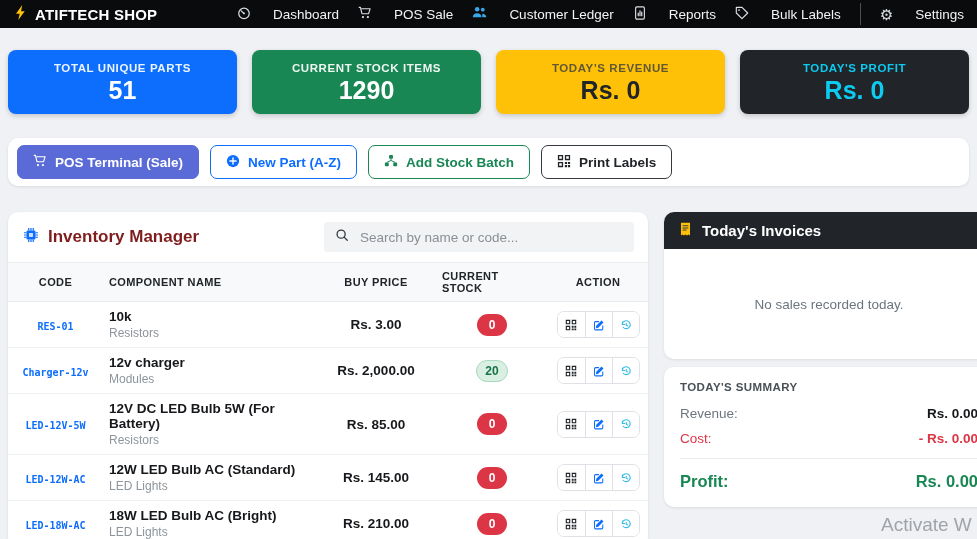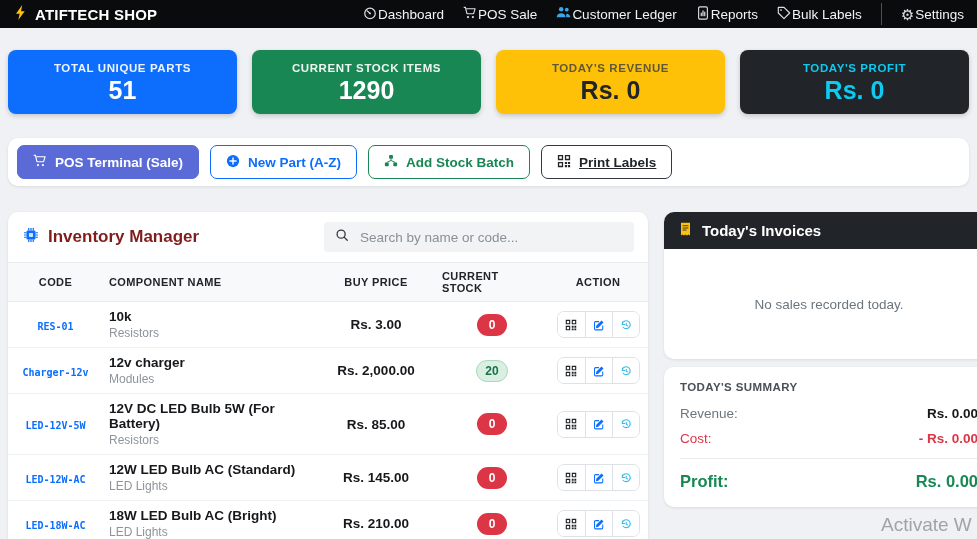--- a/index.html
+++ b/index.html
@@ -4,21 +4,21 @@
 <style>
   * { box-sizing: border-box; }
   html,body { margin:0; padding:0; }
   body { font-family:"Liberation Sans",sans-serif; background:#eff1f4; }
   .page { position:relative; width:977px; height:539px; overflow:hidden; background:#eff1f4; }
 
   
   .nav { height:28px; background:#0a0b0d; display:flex; align-items:center; justify-content:space-between; padding:0 13px; }
   .brand { display:flex; align-items:center; gap:7px; color:#fff; font-weight:800; font-size:15px; letter-spacing:.2px; cursor:pointer; }
   .navlinks { display:flex; align-items:center; gap:19px; }
-  .navitem { display:flex; align-items:center; gap:1px; color:#f1f3f5; font-size:13.5px; cursor:pointer; }
+  .navitem { display:flex; align-items:center; gap:22px; color:#f1f3f5; font-size:13.5px; cursor:pointer; }
   .navitem svg, .navitem .gearglyph { color:#dbe0e5; }
   .navitem.ledger svg { color:#3aa7ea; }
   .navsep { width:1px; height:22px; background:#4a5056; }
   .gearglyph { font-size:15px; line-height:1; }
 
   
   .stats { display:grid; grid-template-columns:repeat(4,1fr); gap:15px; margin:22px 8px 0; }
   .stat { border-radius:8px; height:64px; display:flex; flex-direction:column; align-items:center; justify-content:center; gap:4px; box-shadow:0 2px 5px rgba(0,0,0,.18); }
   .stat .lbl { font-size:11.5px; font-weight:700; letter-spacing:.6px; }
   .stat .val { font-size:25px; font-weight:800; line-height:1; }
@@ -26,21 +26,21 @@
   .stat-green { background:#198754; } .stat-green .lbl { color:rgba(255,255,255,.92); } .stat-green .val { color:#fff; }
   .stat-yellow { background:#ffc107; } .stat-yellow .lbl { color:rgba(52,58,64,.78); } .stat-yellow .val { color:#212529; }
   .stat-dark { background:#212529; } .stat-dark .lbl { color:#0dcaf0; } .stat-dark .val { color:#0dcaf0; }
 
   
   .actionbar { background:#fff; border-radius:10px; margin:24px 8px 0; padding:7px 9px; display:flex; gap:11px; box-shadow:0 1px 3px rgba(0,0,0,.09); }
   .btn { height:34px; border-radius:7px; display:inline-flex; align-items:center; gap:8px; padding:0 15px; font-size:13.5px; font-weight:600; background:#fff; cursor:pointer; border:1px solid transparent; font-family:inherit; }
   .btn-pos { background:#5a6ad6; border-color:#5a6ad6; color:#fff; }
   .btn-new { border-color:#0d6efd; color:#0d6efd; }
   .btn-stock { border-color:#198754; color:#198754; }
-  .btn-print { border-color:#343a40; color:#212529;text-decoration:underline; }
+  .btn-print { border-color:#343a40; color:#212529; }
 
   
   .main { display:flex; gap:16px; margin:26px 8px 0; align-items:flex-start; }
 
   
   .inv-card { width:640px; flex:none; background:#fff; border-radius:10px; box-shadow:0 1px 3px rgba(0,0,0,.09); min-height:330px; }
   .inv-head { display:flex; justify-content:space-between; align-items:center; padding:10px 14px; }
   .inv-title { display:flex; align-items:center; gap:8px; font-size:17px; font-weight:800; color:#7f1d1d; }
   .search { display:flex; align-items:center; gap:9px; background:#f1f3f5; border-radius:3px; height:30px; width:310px; padding:0 11px; }
   .search input { border:0; background:transparent; outline:none; font-size:13.5px; color:#212529; width:100%; font-family:inherit; }

